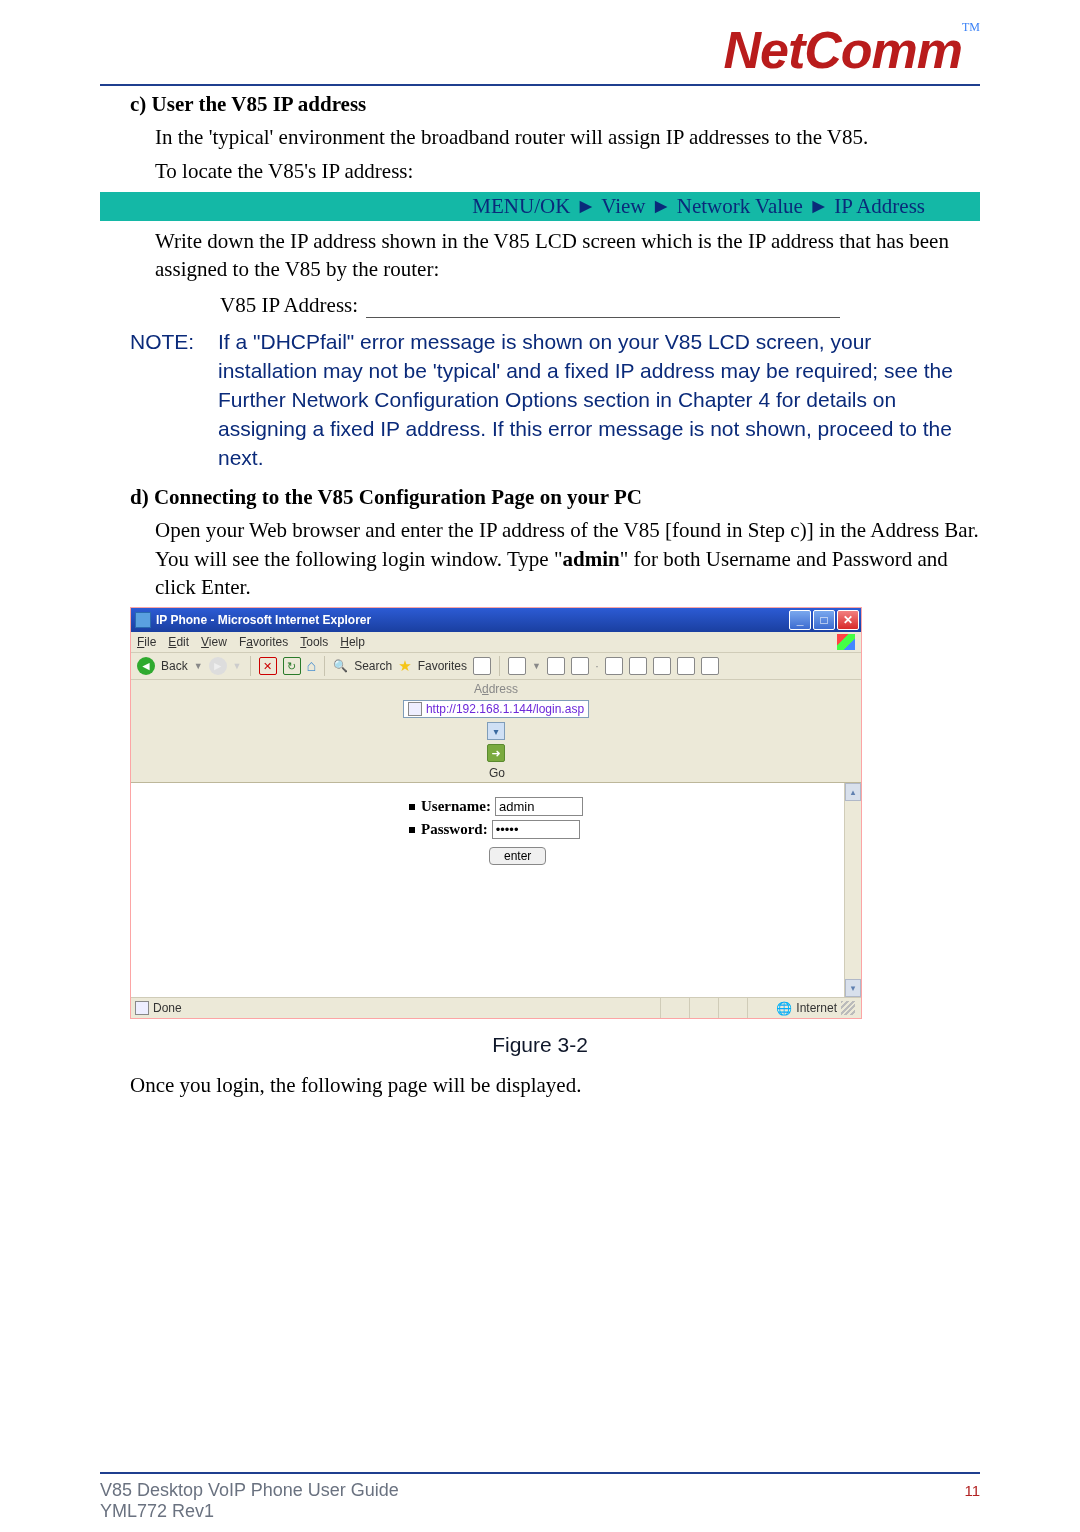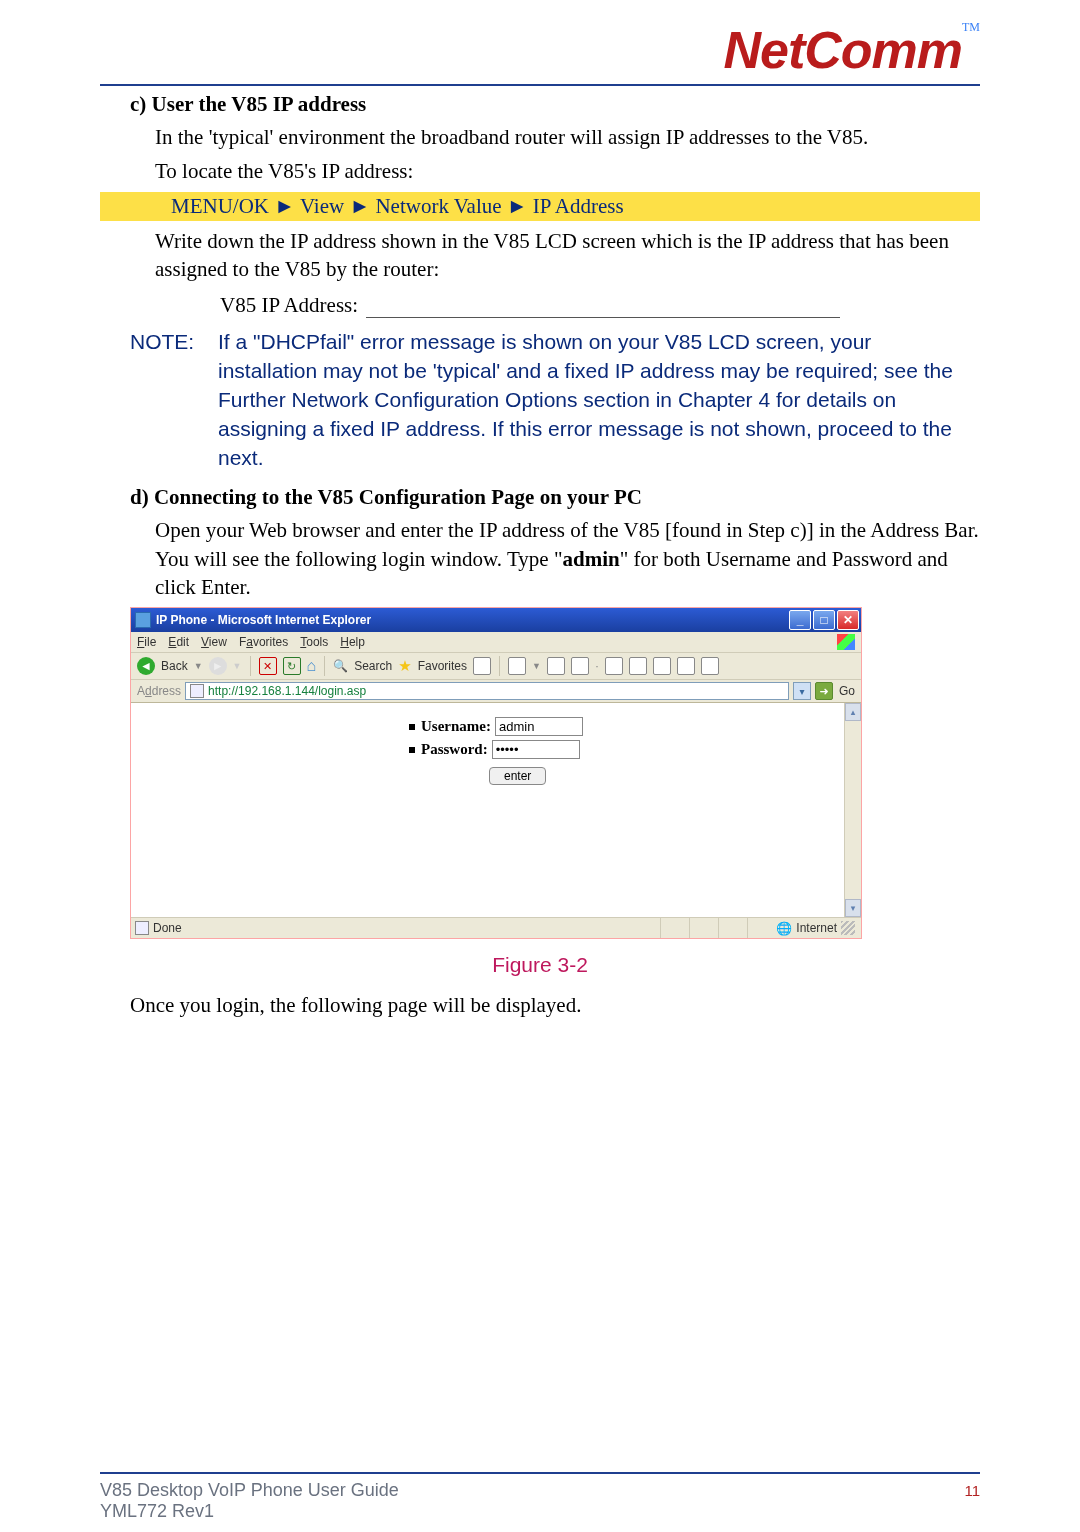--- a/index.html
+++ b/index.html
@@ -45,25 +45,26 @@
     padding-left: 30px;
     margin: 4px 0 6px 0;
   }
   .body-text {
     font-size: 21px;
     padding-left: 55px;
     line-height: 1.35;
     margin: 6px 0;
   }
   .nav-path {
-    background: #fde047;
+    background: #14b8a6;
     color: #0a2a7a;
     font-size: 21px;
-    padding: 2px 71px;
+    padding: 2px 55px;
     margin: 6px 0;
+    text-align: right;
   }
   .ip-line {
     display: flex;
     align-items:flex-end;
     padding-left: 120px;
     font-size:21px;
     margin:10px 0 4px 0;
   }
   .ip-line .underline {
     flex:1;
@@ -86,21 +87,21 @@
     flex-shrink:0;
   }
   .note-text {
     flex:1;
     padding-right:10px;
   }
   .figure-caption {
     text-align:center;
     font-family: Arial, Helvetica, sans-serif;
     font-size:21px;
-    color:#be185d;
+    color:#0f172a;
     margin:14px 0;
   }
   
   .ie-window {
     width: 730px;
     margin-left: 30px;
     border: 1px solid #fca5a5;
     font-family: Tahoma, Arial, sans-serif;
     font-size: 12px;
     background:#fff;
@@ -169,28 +170,29 @@
   .tb-misc {width:16px;height:16px;border:1px solid #888;background:#fff;border-radius:2px;}
   .ie-addr {
     background:#ece9d8;
     padding:2px 6px;
     display:flex;
     align-items:center;
     gap:4px;
     border-bottom:1px solid #bdb79a;
     font-size:12px;
     color:#666;
+    flex-direction:column;
   }
   .ie-addr-label {color:#888;}
   .ie-addr-box {
     flex:1;
     background:#fff;
     border:1px solid #7f9db9;
     padding:1px 4px;
-    color:#15803d;
+    color:#6d28d9;
     display:flex;align-items:center;gap:4px;
   }
   .ie-addr-drop {
     width:16px;height:16px;background:#cfe0f5;border:1px solid #7f9db9;color:#3a6aa0;
     display:flex;align-items:center;justify-content:center;font-size:10px;
   }
   .ie-go {
     background:#7aaa3f;border:1px solid #5a8a2f;color:#fff;border-radius:2px;
     width:16px;height:16px;display:flex;align-items:center;justify-content:center;font-size:11px;
   }

